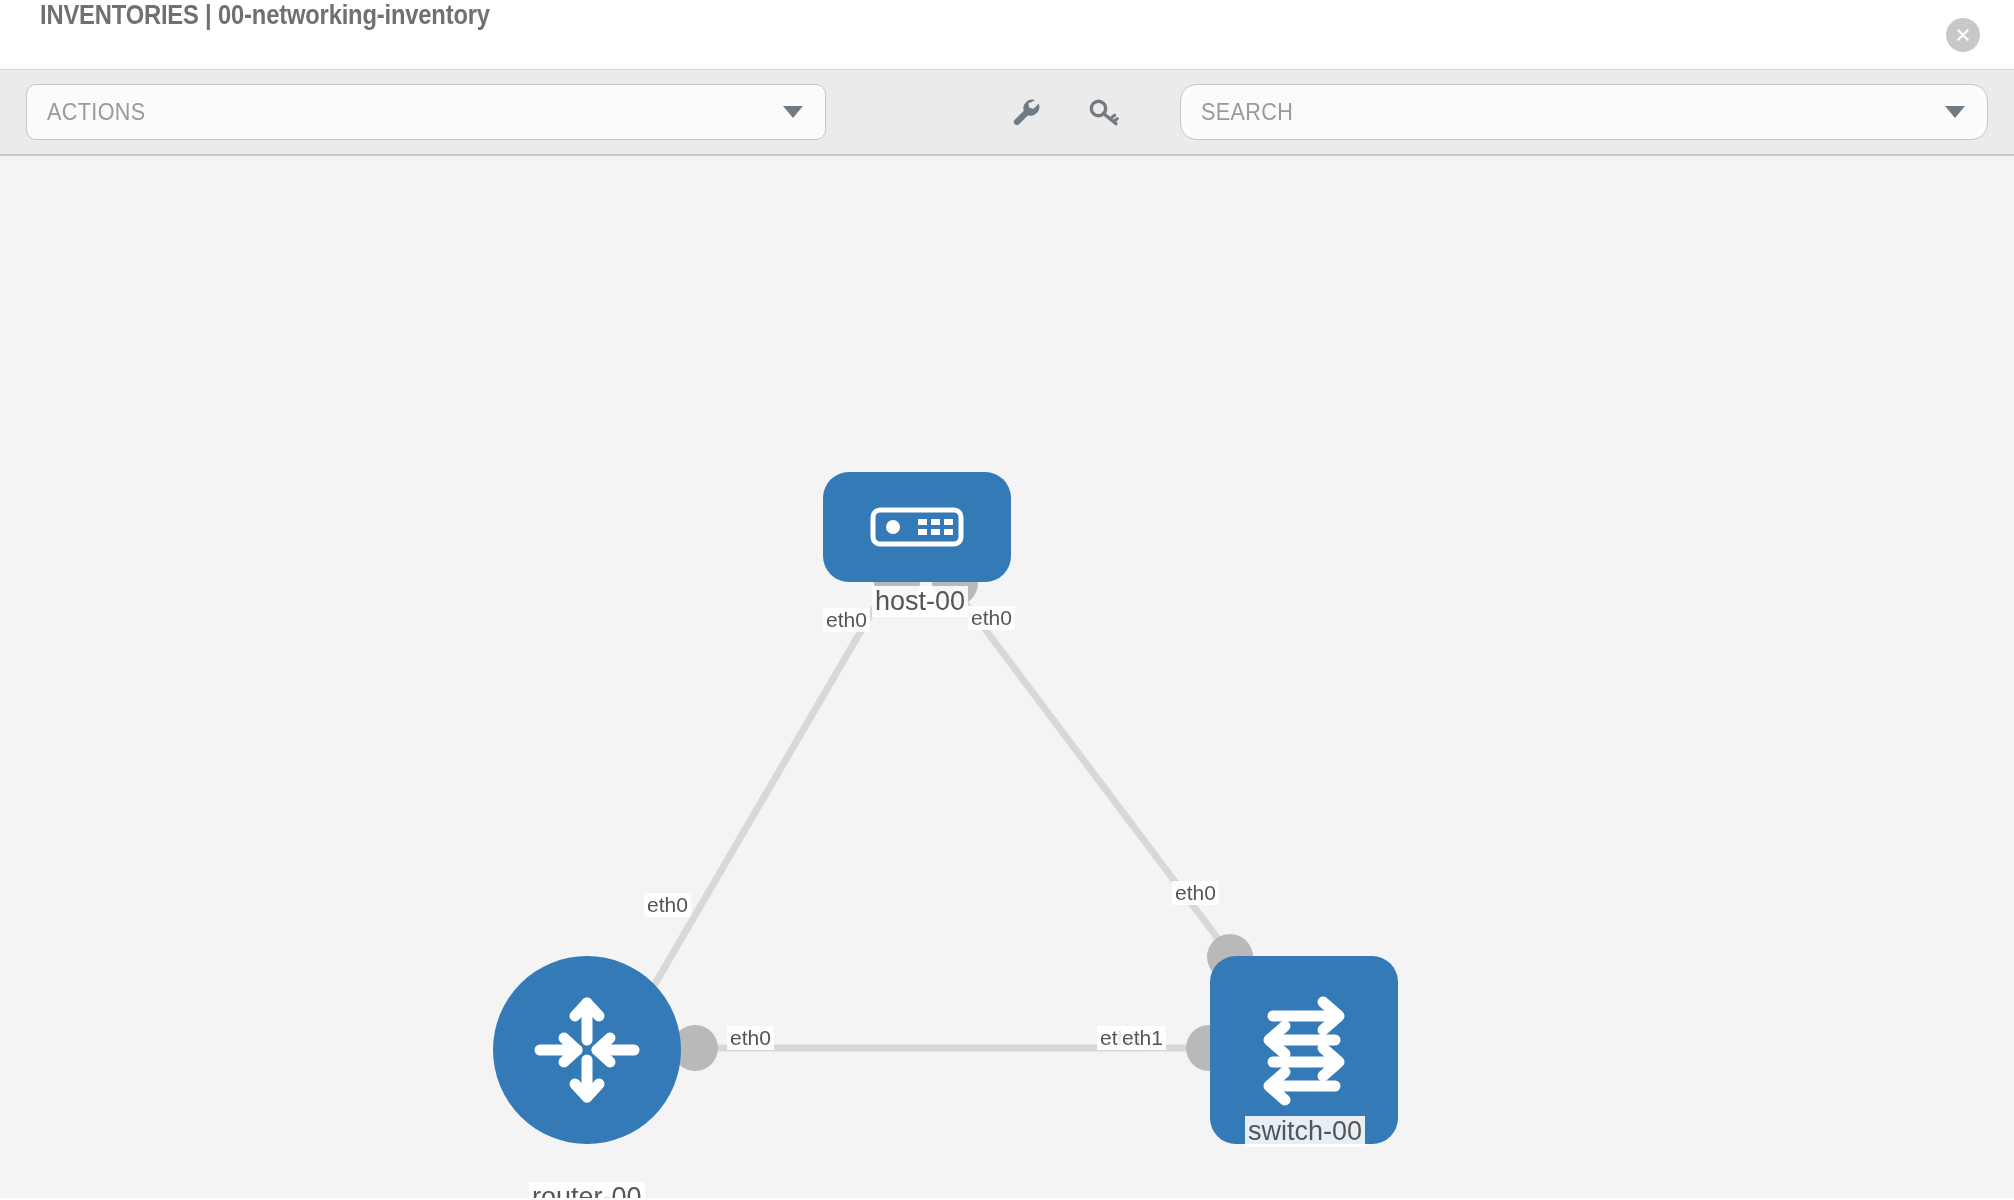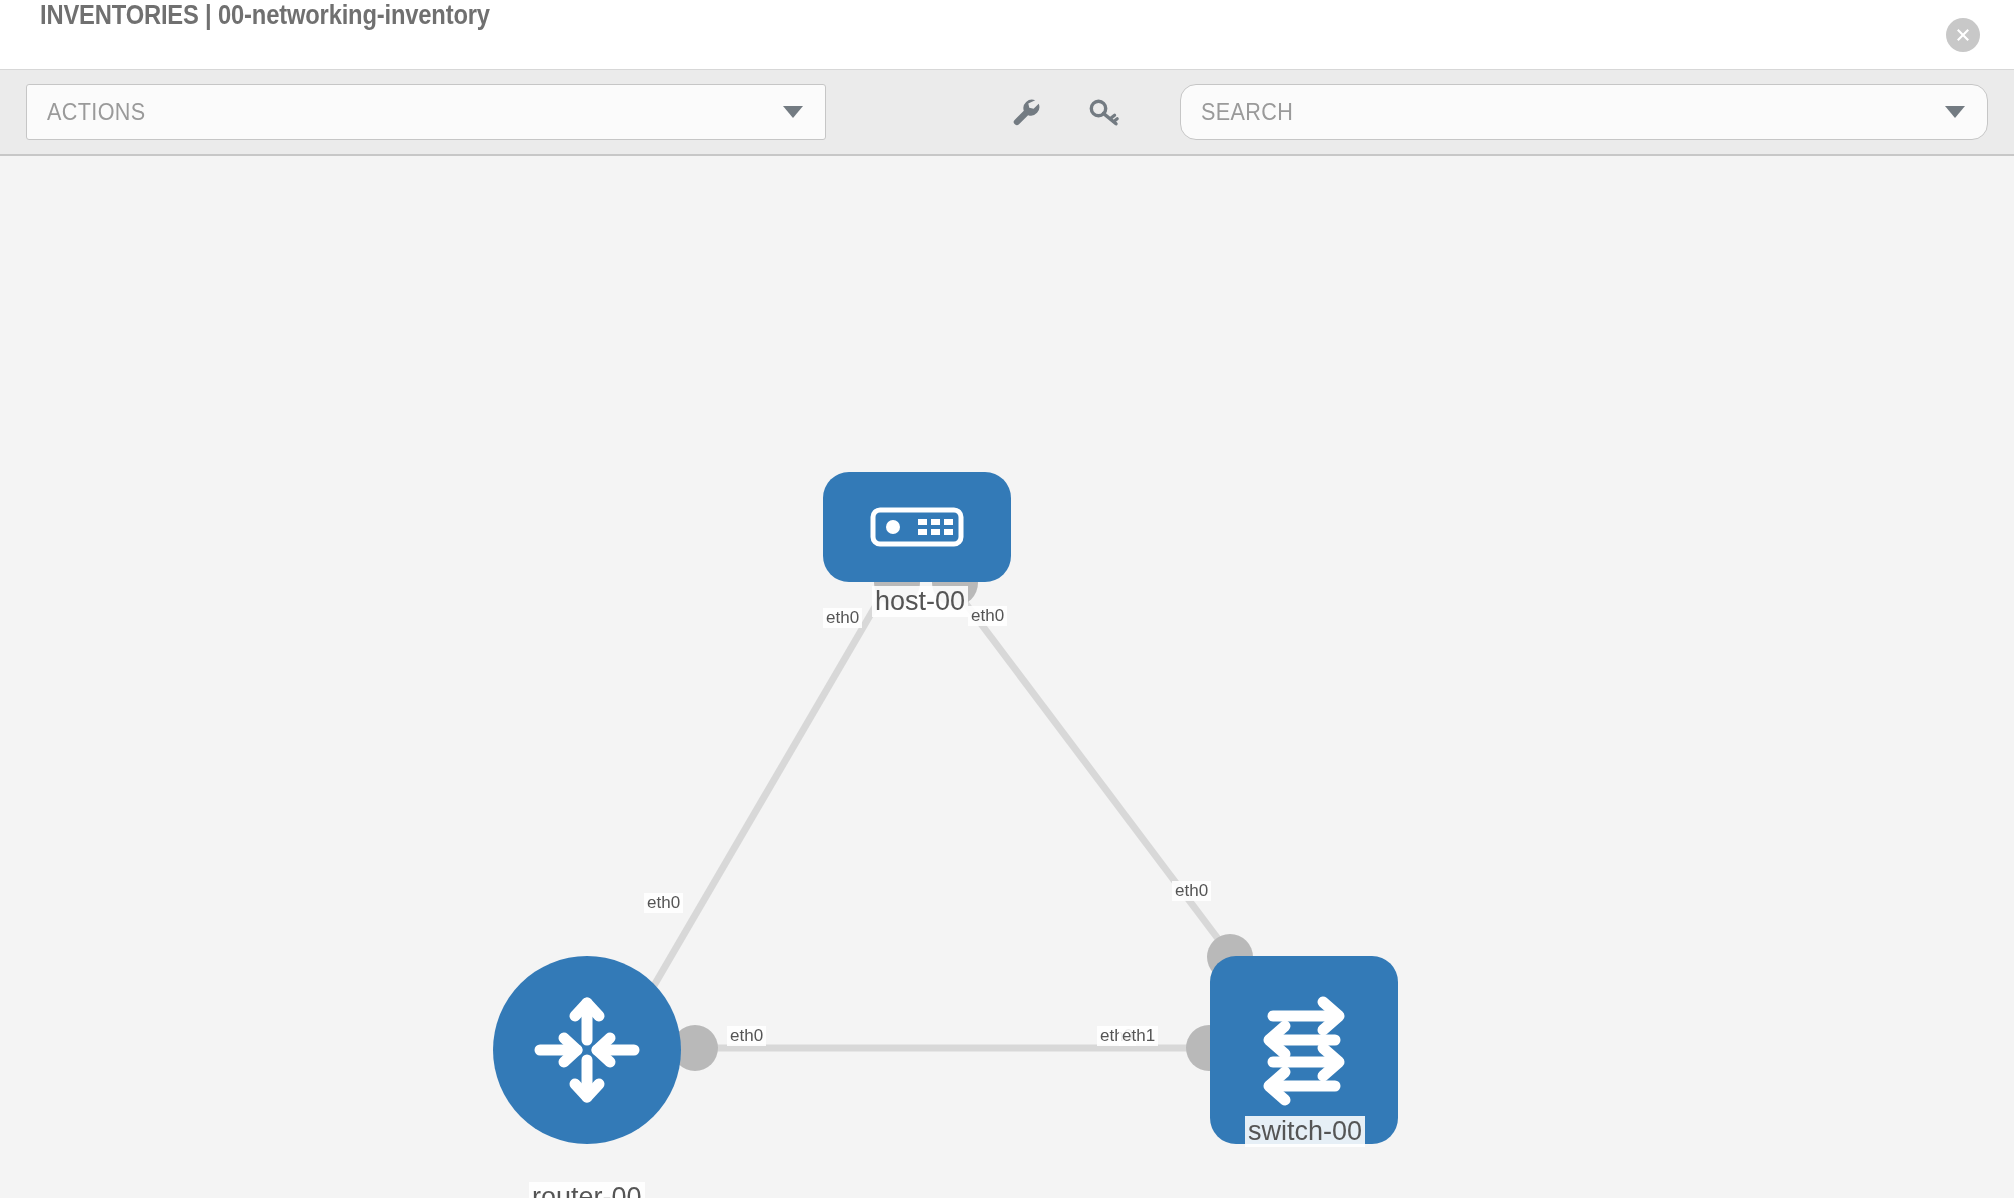--- a/index.html
+++ b/index.html
@@ -54,21 +54,21 @@
     border-bottom: 2px solid #c7c7c7;
     display: flex;
     align-items: center;
     padding: 0 26px;
   }
   .actions-select {
     width: 800px;
     height: 56px;
     background: #fbfbfb;
     border: 1px solid #c6c6c6;
-    border-radius: 3px;
+    border-radius: 10px;
     display: flex;
     align-items: center;
     padding: 0 20px;
     cursor: pointer;
     position: relative;
   }
   .actions-select .label {
     font-size: 24px;
     color: #9a9a9a;
     transform: scaleX(0.9);
@@ -149,21 +149,21 @@
   .node-label {
     position: absolute;
     font-size: 27px;
     color: #555555;
     background: rgba(255,255,255,0.88);
     white-space: nowrap;
     padding: 0 3px;
   }
   .edge-label {
     position: absolute;
-    font-size: 17px;
+    font-size: 21px;
     color: #555555;
     background: rgba(255,255,255,0.88);
     white-space: nowrap;
     padding: 0 3px;
   }
 </style>
 </head>
 <body>
 
 <div class="header">

